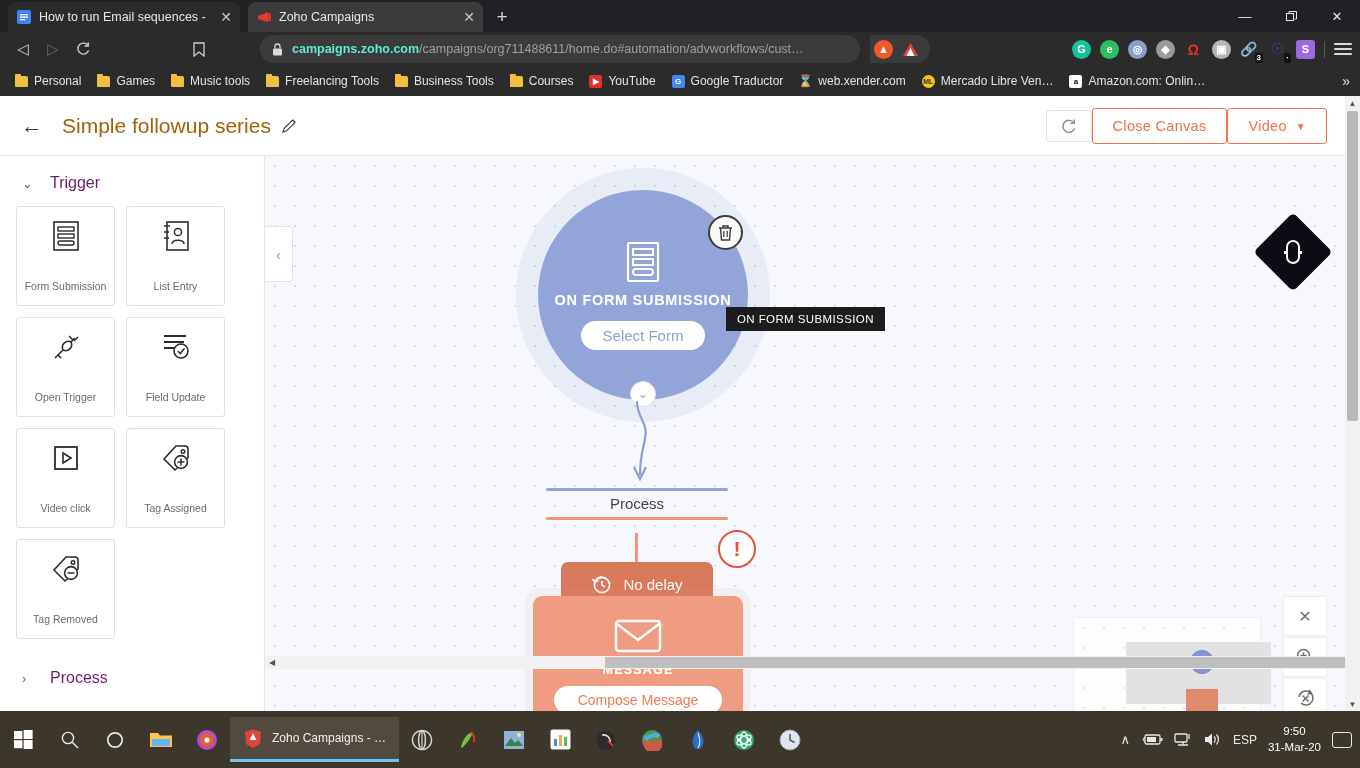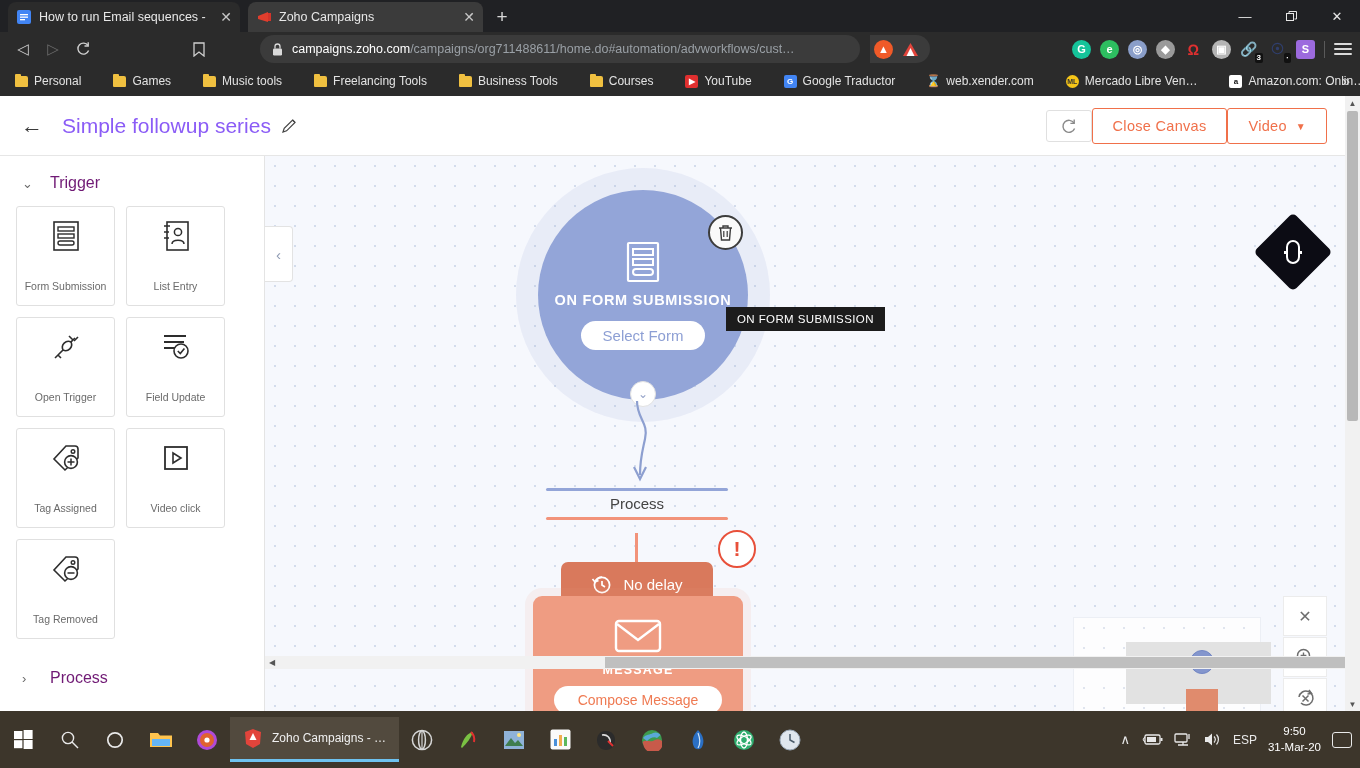--- a/index.html
+++ b/index.html
@@ -30,49 +30,49 @@
   .wc { width:46px; height:32px; display:flex; align-items:center; justify-content:center;
         color:#e6e6e6; font-size:13px; }
 
   .navbar { position:absolute; top:32px; left:0; width:1360px; height:34px; display:flex; align-items:center; }
   .navbtn { width:30px; height:30px; display:flex; align-items:center; justify-content:center;
             color:#cfcfcf; font-size:15px; }
   .navbtn.dim { color:#6a6a6a; }
   .omnibox { position:absolute; left:260px; top:35px; width:600px; height:28px; background:#3b3b3b;
              border-radius:14px; display:flex; align-items:center; padding:0 12px; gap:9px; overflow:hidden; }
   .omni-url { font-size:12.5px; white-space:nowrap; color:#9aa0a6; }
-  .omni-url b { color:#ffffff; font-weight:400; }
+  .omni-url b { color:#5eead4; font-weight:700; }
   .brave-badges { position:absolute; left:870px; top:35px; height:28px; display:flex; align-items:center; gap:8px;
                   background:#3b3b3b; border-radius:0 14px 14px 0; padding:0 10px 0 4px; }
   .ext-row { position:absolute; right:8px; top:35px; height:28px; display:flex; align-items:center; gap:9px; }
   .ext { width:19px; height:19px; border-radius:50%; position:relative; display:flex;
          align-items:center; justify-content:center; font-size:11px; color:#fff; font-weight:bold; }
   .ext-badge { position:absolute; right:-4px; bottom:-4px; background:#111; color:#fff; font-size:8px;
                border-radius:2px; padding:0 2px; line-height:10px; }
   .vsep { width:1px; height:17px; background:#5a5a5a; }
   .menu-icon { width:18px; display:flex; flex-direction:column; gap:3px; }
   .menu-icon i { display:block; height:2px; background:#dadada; border-radius:1px; }
 
   .bookmarks { position:absolute; top:66px; left:0; width:1360px; height:30px; display:flex;
-               align-items:center; padding:0 8px; gap:18px; }
+               align-items:center; padding:0 8px; gap:2px; }
   .bm { display:flex; align-items:center; gap:6px; padding:3px 7px; border-radius:4px; white-space:nowrap; }
   .bm-label { color:#e3e3e3; font-size:12px; }
   .folder-ico { width:13px; height:11px; background:#f0c040; border-radius:1px 2px 1px 1px; position:relative; flex:none; }
   .folder-ico:after { content:""; position:absolute; left:0; top:-2px; width:6px; height:3px;
                       background:#f0c040; border-radius:1px 1px 0 0; }
   .sq-ico { width:13px; height:13px; border-radius:2px; flex:none; display:flex;
             align-items:center; justify-content:center; font-size:8px; color:#fff; font-weight:bold; }
   .bm-overflow { position:absolute; right:10px; color:#e3e3e3; font-size:14px; }
 
   
   .app { position:absolute; top:96px; left:0; width:1345px; height:616px; background:#fff; }
   .app-header { position:relative; height:60px; border-bottom:1px solid #e6e6e6; display:flex;
                 align-items:center; padding:0 0 0 18px; background:#fff; }
   .back-arrow { font-size:22px; color:#3a3a3a; width:28px; text-align:center; }
-  .wf-title { font-size:21px; color:#8b5cf6; margin-left:16px; font-weight:400; }
+  .wf-title { font-size:21px; color:#a16207; margin-left:16px; font-weight:400; }
   .pencil { margin-left:10px; font-size:15px; color:#555; }
   .hdr-right { position:absolute; right:18px; top:0; height:60px; display:flex; align-items:center; }
   .refresh-btn { width:46px; height:32px; border:1px solid #e0e0e0; border-radius:3px; background:#fff;
                  display:flex; align-items:center; justify-content:center; color:#8a8a8a; font-size:16px; }
   .obtn { border:1px solid #f0704a; color:#f0704a; background:#fff; border-radius:3px; height:36px;
           padding:0 20px; display:flex; align-items:center; gap:9px; font-size:14.5px; letter-spacing:.3px; }
 
   .app-body { position:relative; height:556px; }
 
   
@@ -400,38 +400,38 @@
                   <circle cx="21" cy="19" r="7" fill="#fff" stroke="#2d2d2d" stroke-width="1.6"></circle>
                   <path d="M17.8 19 L20.3 21.6 L24.4 16.6" fill="none" stroke="#2d2d2d" stroke-width="1.6"></path>
                 </svg>
             </span>
             <span class="clabel">Field Update</span>
           </div>
 
 
           <div class="card">
             <span class="glyph">
+              <svg width="30" height="30" viewBox="0 0 30 30">
+                  <rect x="4" y="4" width="22" height="22" fill="none" stroke="#2d2d2d" stroke-width="1.8"></rect>
+                  <path d="M12 10 L20 15 L12 20 Z" fill="none" stroke="#2d2d2d" stroke-width="1.6"></path>
+                </svg>
+            </span>
+            <span class="clabel">Video click</span>
+          </div>
+
+          <div class="card">
+            <span class="glyph">
               <svg width="32" height="30" viewBox="0 0 32 30">
                   <path d="M16 3 H25 A3 3 0 0 1 28 6 V15 L15 27 L4 16 Z" fill="none" stroke="#2d2d2d" stroke-width="1.6"></path>
                   <circle cx="23" cy="8.5" r="1.8" fill="none" stroke="#2d2d2d" stroke-width="1.4"></circle>
                   <circle cx="21" cy="19" r="6.4" fill="#fff" stroke="#2d2d2d" stroke-width="1.6"></circle>
                   <path d="M21 15.5 V22.5 M17.5 19 H24.5" stroke="#2d2d2d" stroke-width="1.5"></path>
                 </svg>
             </span>
             <span class="clabel">Tag Assigned</span>
-          </div>
-
-          <div class="card">
-            <span class="glyph">
-              <svg width="30" height="30" viewBox="0 0 30 30">
-                  <rect x="4" y="4" width="22" height="22" fill="none" stroke="#2d2d2d" stroke-width="1.8"></rect>
-                  <path d="M12 10 L20 15 L12 20 Z" fill="none" stroke="#2d2d2d" stroke-width="1.6"></path>
-                </svg>
-            </span>
-            <span class="clabel">Video click</span>
           </div>
 
           <div class="card">
             <span class="glyph">
               <svg width="32" height="30" viewBox="0 0 32 30">
                   <path d="M16 3 H25 A3 3 0 0 1 28 6 V15 L15 27 L4 16 Z" fill="none" stroke="#2d2d2d" stroke-width="1.6"></path>
                   <circle cx="23" cy="8.5" r="1.8" fill="none" stroke="#2d2d2d" stroke-width="1.4"></circle>
                   <circle cx="21" cy="19" r="6.4" fill="#fff" stroke="#2d2d2d" stroke-width="1.6"></circle>
                   <path d="M17.5 19 H24.5" stroke="#2d2d2d" stroke-width="1.5"></path>
                 </svg>

